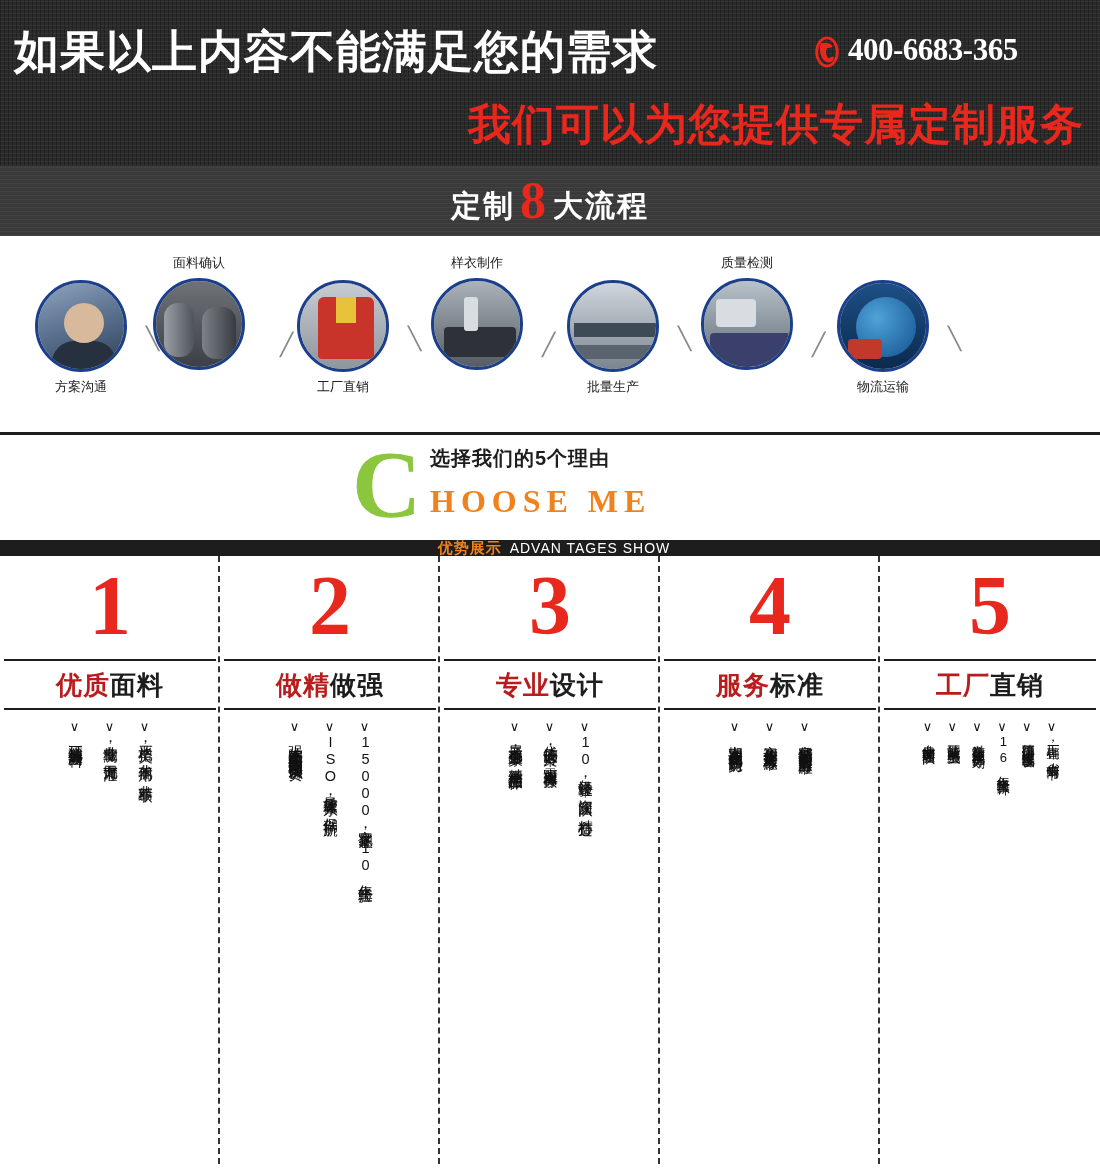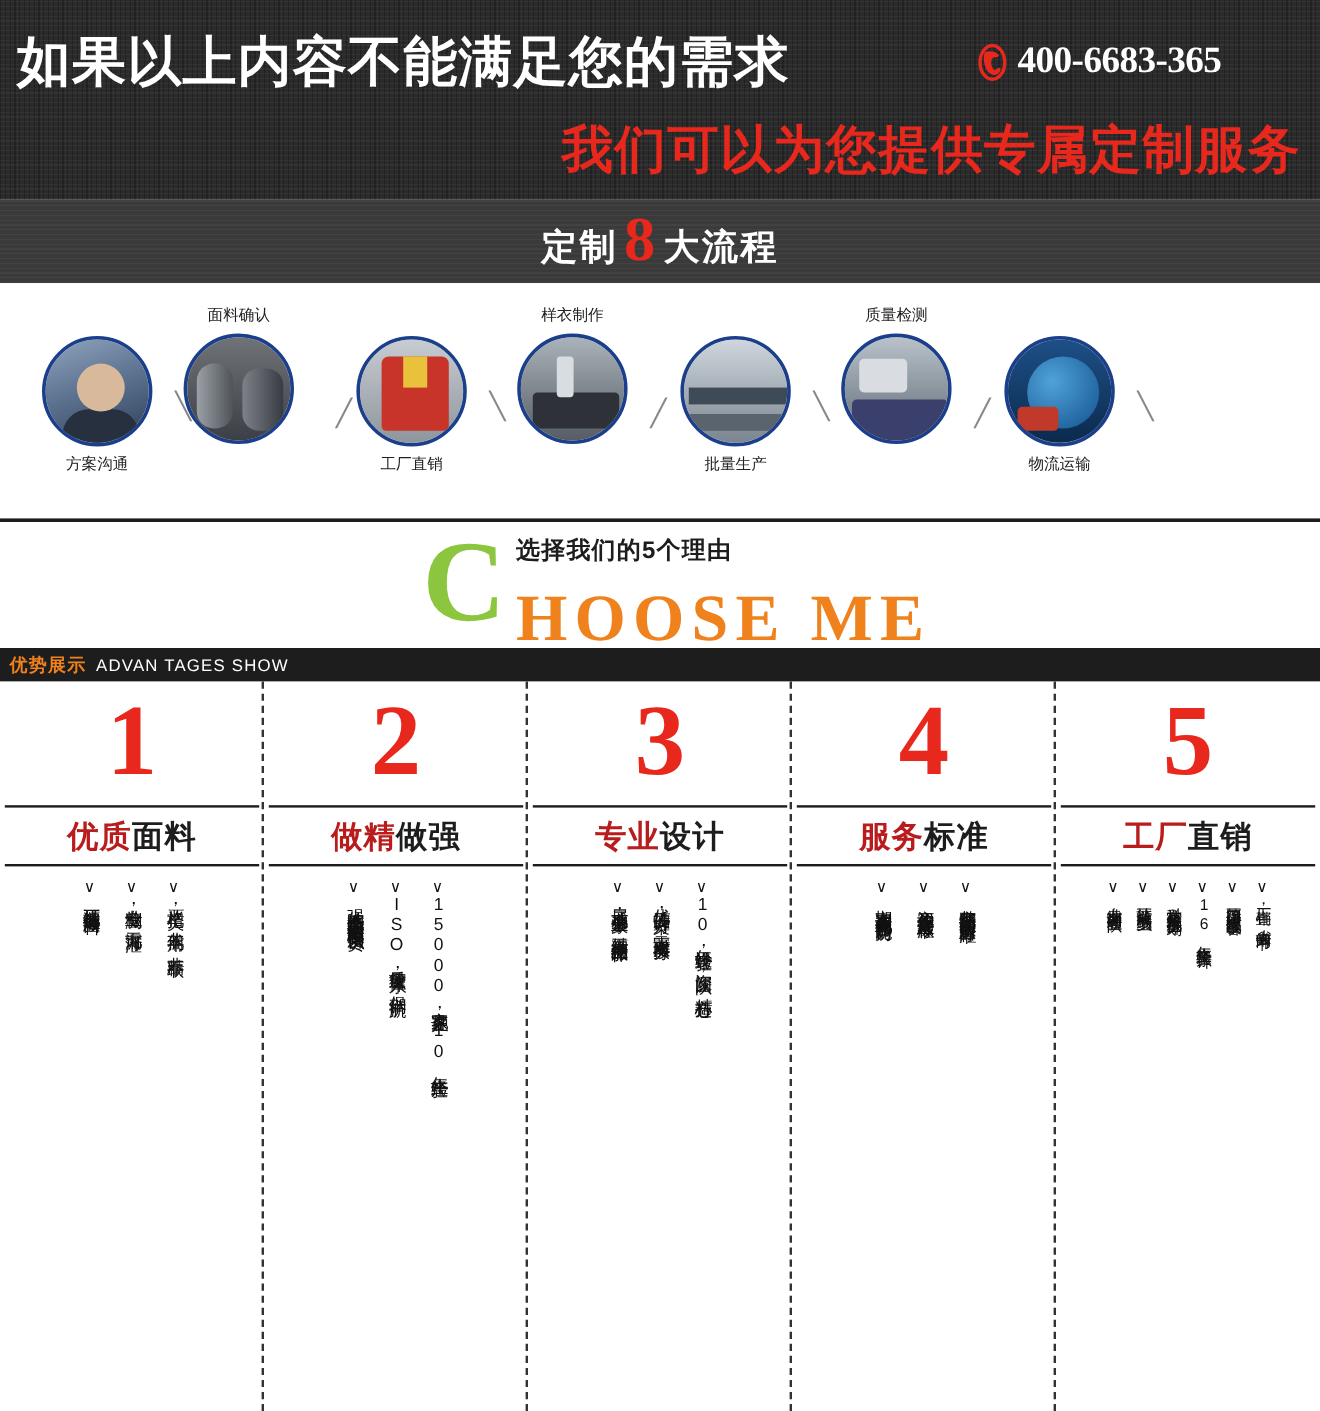--- a/index.html
+++ b/index.html
@@ -191,37 +191,38 @@
     top: 10px;
     font-size: 20px;
     font-weight: bold;
     color: #1d1d1d;
     letter-spacing: 1px;
   }
   .choose-en {
     position: absolute;
     left: 430px;
     top: 48px;
-    font-size: 55px;
+    font-size: 32px;
     font-weight: bold;
     color: #f0821e;
     font-family: "Liberation Serif", serif;
     letter-spacing: 6px;
   }
 
   
   .adv-bar {
     position: relative;
     width: 1100px;
-    height: 28px;
+    height: 16px;
     background: #1d1d1d;
     display: flex;
     align-items: center;
     padding-left: 8px;
     gap: 8px;
+    justify-content: center;
   }
   .adv-cn { color: #f0821e; font-size: 15px; font-weight: bold; letter-spacing: 1px; }
   .adv-en { color: #ffffff; font-size: 14px; letter-spacing: 1px; font-family: "Liberation Sans", sans-serif; }
 
   
   .reasons {
     position: relative;
     width: 1100px;
     height: 608px;
     background: #ffffff;

